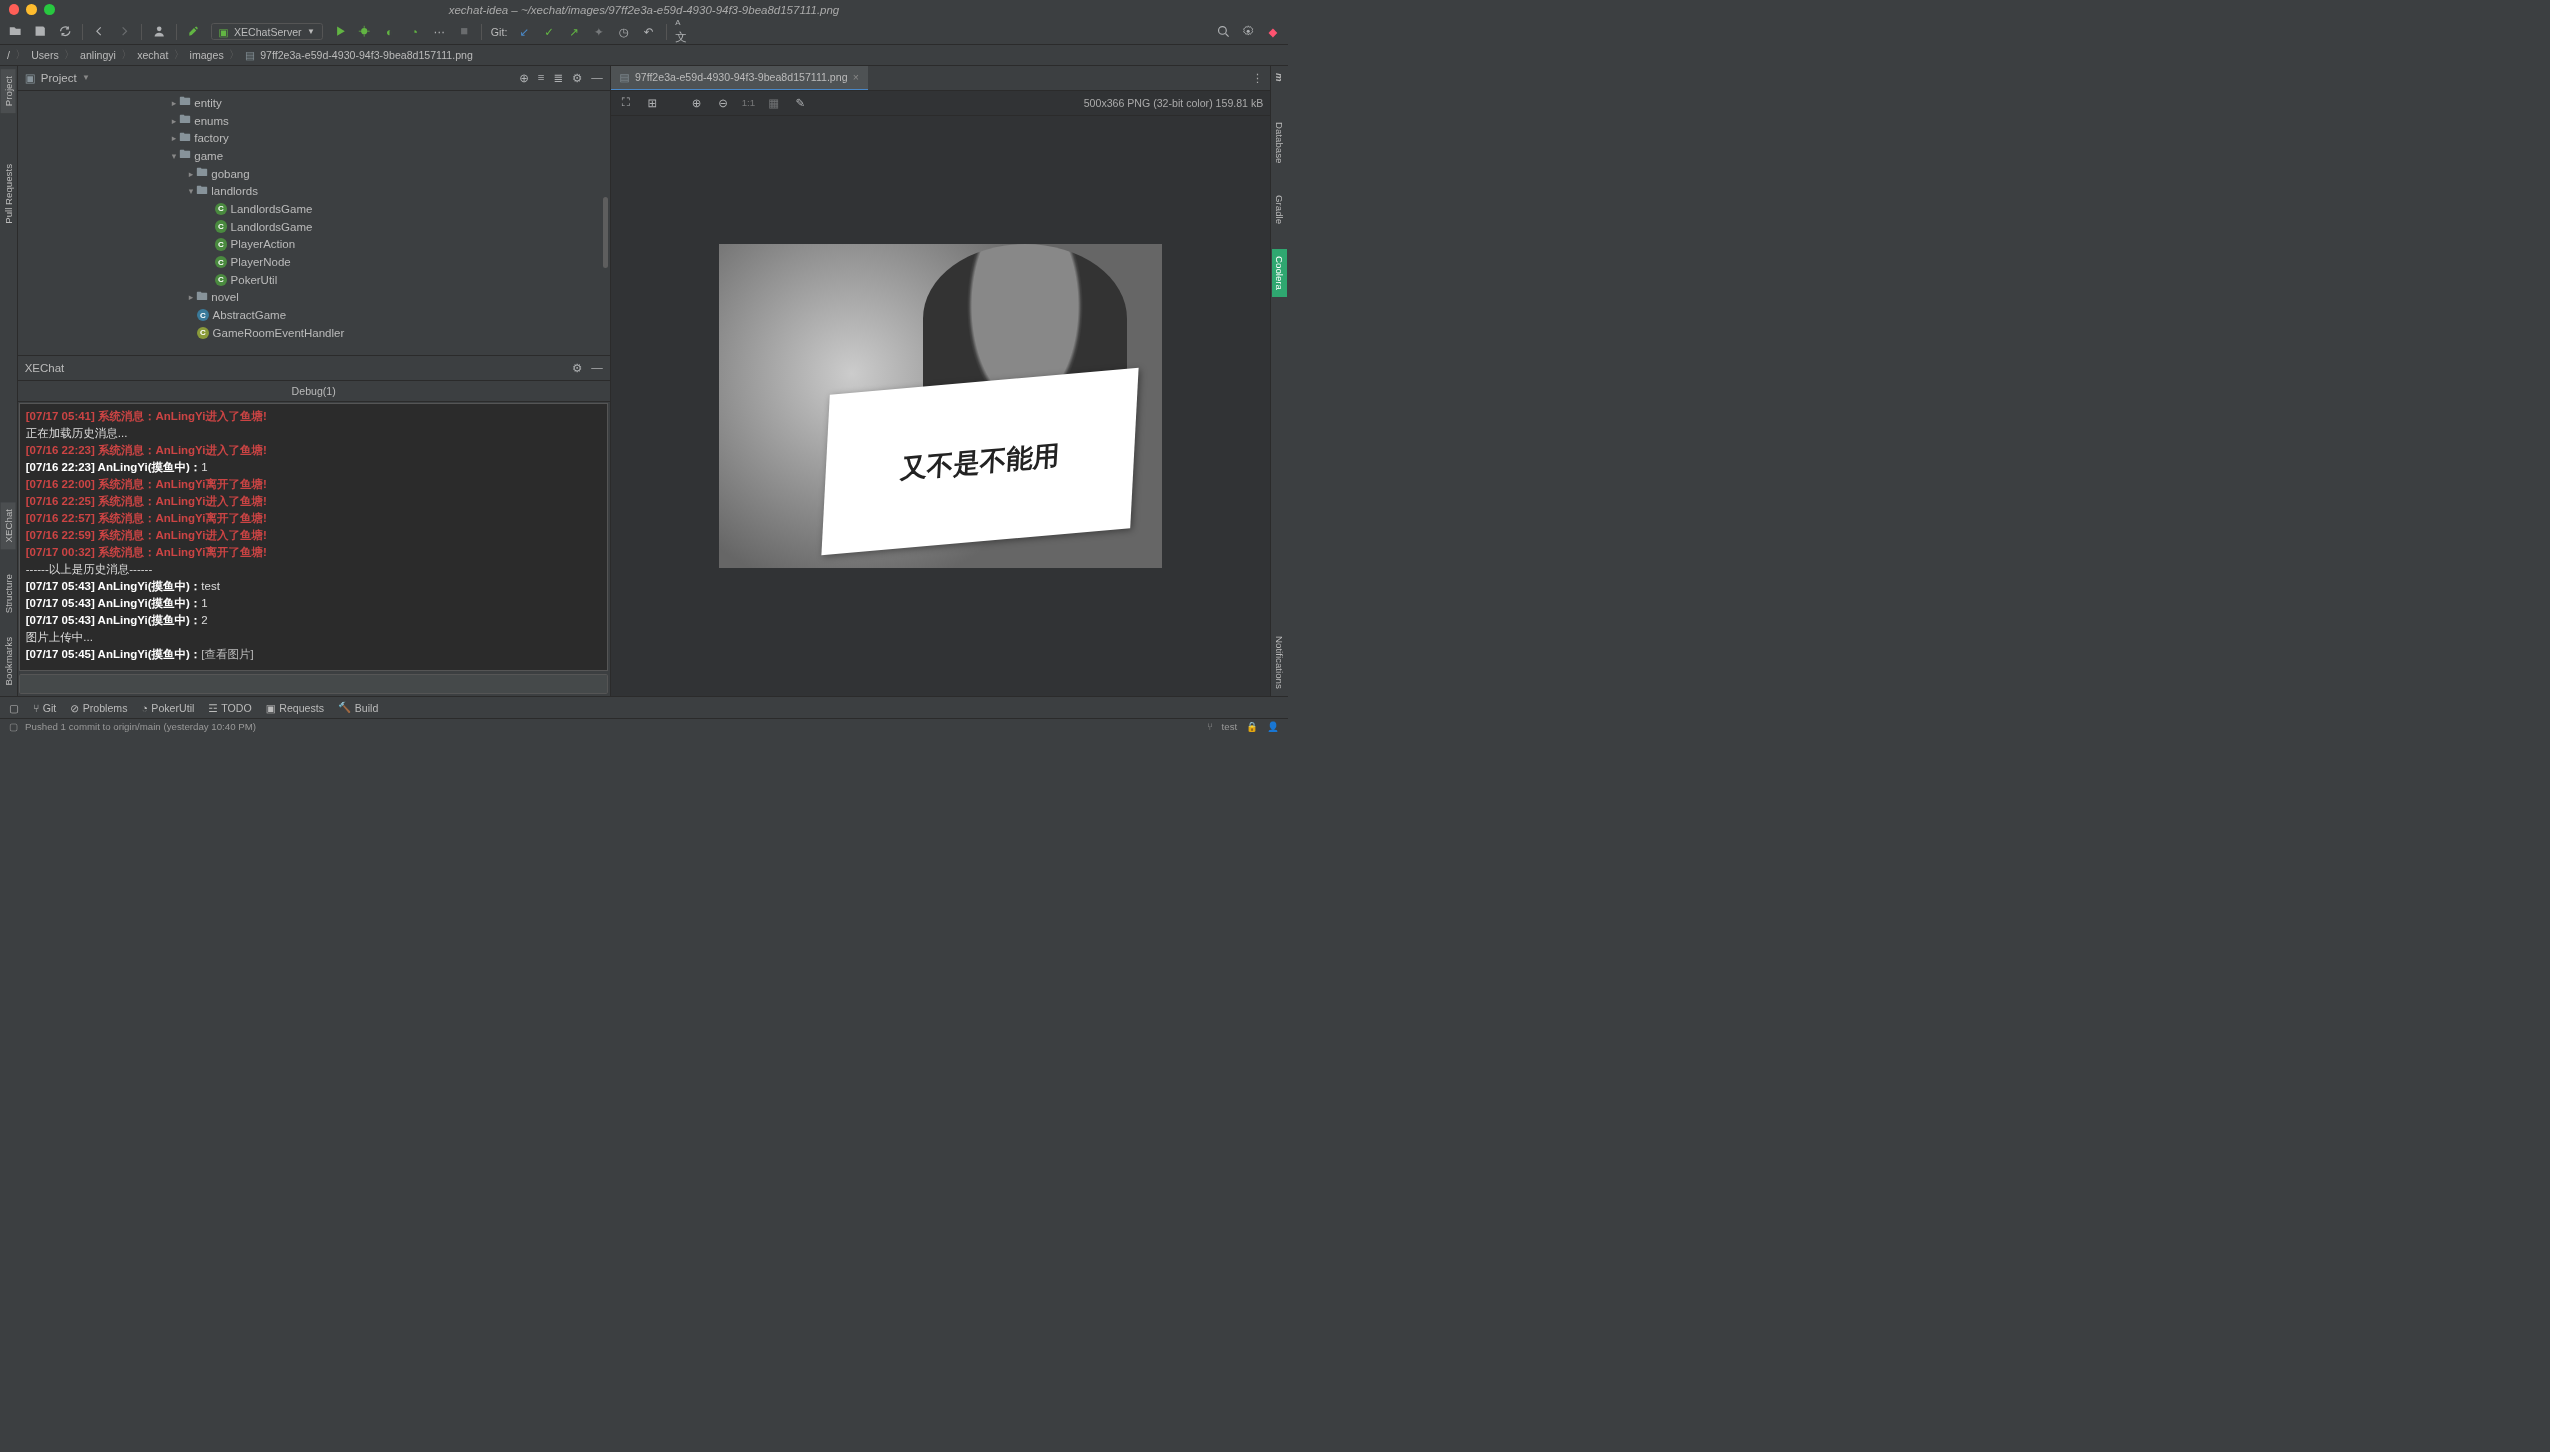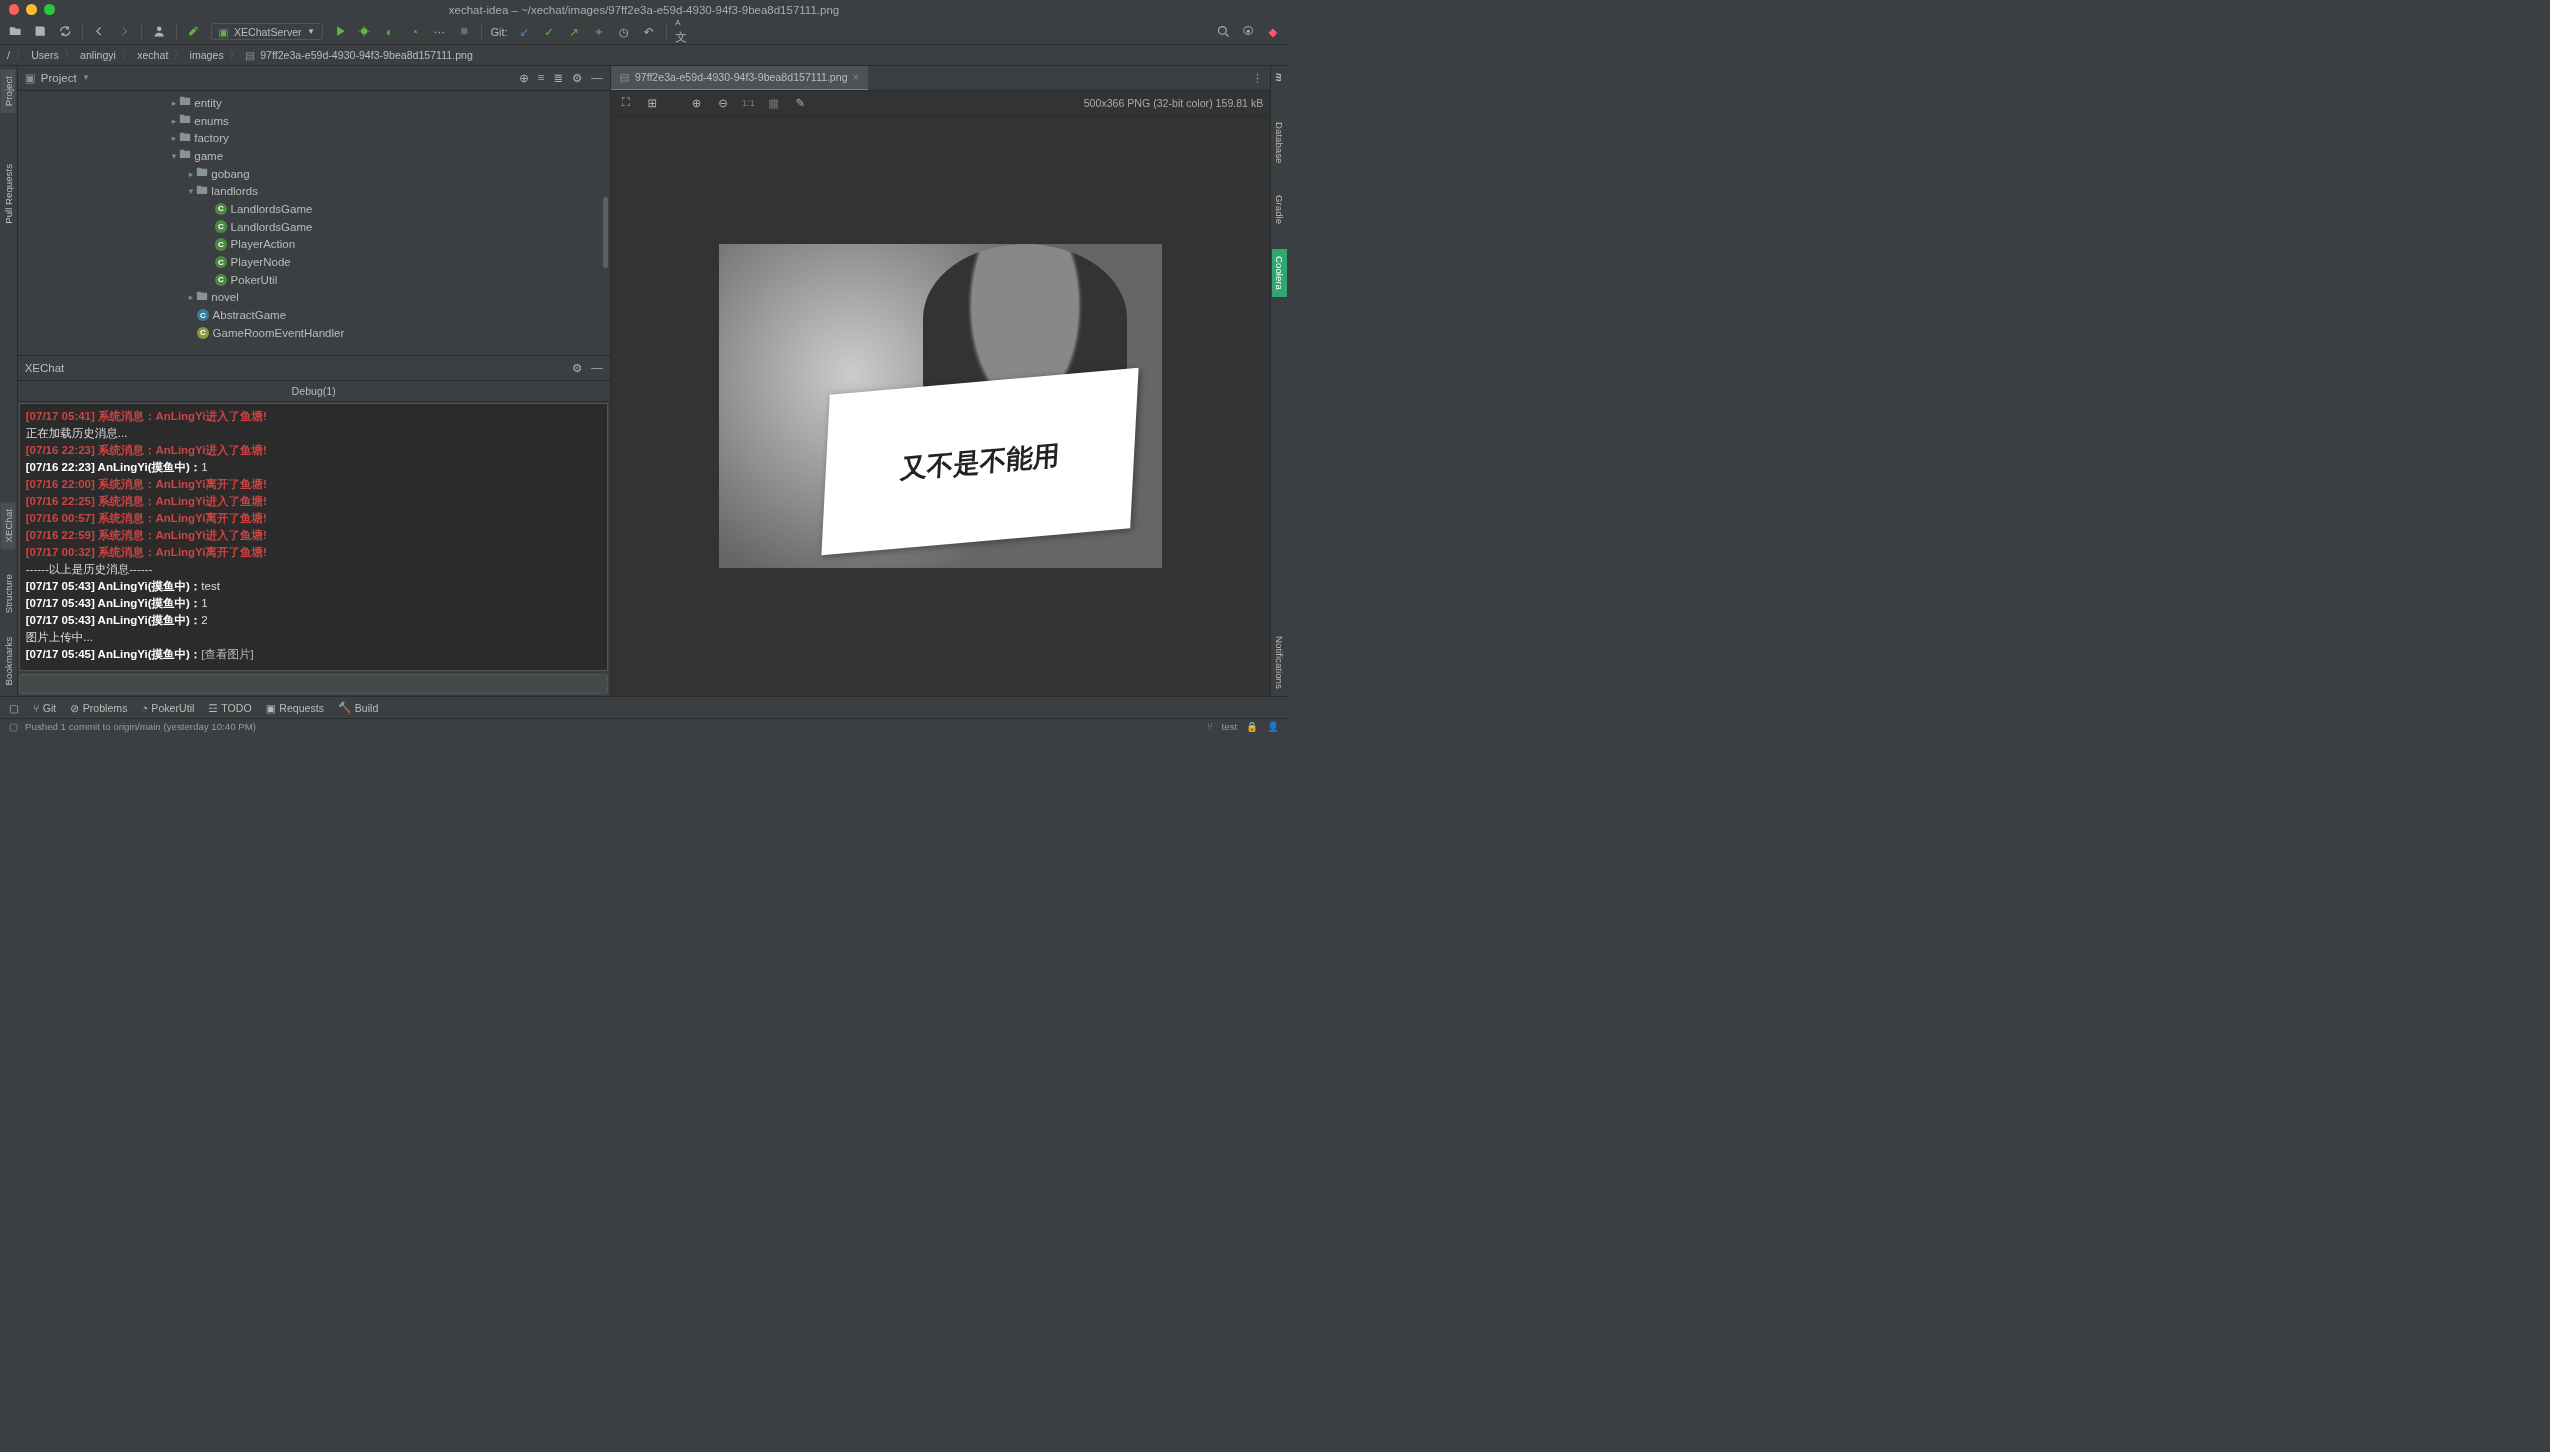--- a/index.html
+++ b/index.html
@@ -1,21 +1,21 @@
 <!DOCTYPE html>
 <html style="font-size:14px"><head>
 <meta charset="utf-8">
 <style>
 * { margin: 0; padding: 0; box-sizing: border-box; font-family: -apple-system, "Segoe UI", sans-serif; }
 body { background: #3c3f41; color: #bbb; font-size: 11.5px; overflow: hidden; width: 1288px; height: 734px; position: relative; }
 .titlebar { height: 19.5px; background: #3c3f41; display: flex; align-items: center; padding: 0 8.9px; position: relative; }
 .traffic { display: flex; gap: 7px; }
 .traffic span { width: 10.6px; height: 10.6px; border-radius: 50%; }
 .tl-r { background: #ff5f57; } .tl-y { background: #febc2e; } .tl-g { background: #28c840; }
-.title-text { position: absolute; left: 50%; transform: translateX(-50%); color: #aaa; font-size: 11.5px; }
+.title-text { position: absolute; left: 50%; transform: translateX(-50%); color: #aaa; font-size: 11.5px; font-style: italic; }
 .toolbar { height: 25px; background: #3c3f41; display: flex; align-items: center; padding: 0 7px; gap: 8.9px; border-bottom: 0.9px solid #2b2b2b; }
 .tb-icon { width: 16px; height: 16px; display: flex; align-items: center; justify-content: center; color: #afb1b3; cursor: pointer; }
 .tb-sep { width: 0.9px; height: 16px; background: #555; }
 .run-config { background: #3c3f41; border: 0.9px solid #555; border-radius: 2.7px; padding: 1.8px 7px; display: flex; align-items: center; gap: 5.3px; font-size: 10.6px; color: #bbb; }
 .tb-right { margin-left: auto; display: flex; gap: 8.9px; align-items: center; }
 .breadcrumb { height: 21px; display: flex; align-items: center; padding: 0 7px; gap: 5.3px; font-size: 10.6px; color: #bbb; border-bottom: 0.9px solid #2b2b2b; }
 .bc-sep { color: #666; }
 .main { display: flex; height: calc(100% - 66px - 22px - 16px); }
 .lgutter { width: 17.7px; background: #3c3f41; border-right: 0.9px solid #2b2b2b; display: flex; flex-direction: column; align-items: center; padding-top: 3.5px; }
 .vtab { writing-mode: vertical-rl; transform: rotate(180deg); font-size: 9.7px; color: #bbb; padding: 7px 1.8px; cursor: pointer; }
@@ -284,21 +284,21 @@
         </div>
       </div>
       <div class="xechat-tab">Debug(1)</div>
       <div class="chat-log" id="chatlog">
           <div class="sys">[07/17 05:41] 系统消息：AnLingYi进入了鱼塘!</div>
           <div class="txt">正在加载历史消息...</div>
           <div class="sys">[07/16 22:23] 系统消息：AnLingYi进入了鱼塘!</div>
           <div><span class="usr">[07/16 22:23] AnLingYi(摸鱼中)：</span><span class="txt">1</span></div>
           <div class="sys">[07/16 22:00] 系统消息：AnLingYi离开了鱼塘!</div>
           <div class="sys">[07/16 22:25] 系统消息：AnLingYi进入了鱼塘!</div>
-          <div class="sys">[07/16 00:57] 系统消息：AnLingYi离开了鱼塘!</div>
+          <div class="sys">[07/16 22:57] 系统消息：AnLingYi离开了鱼塘!</div>
           <div class="sys">[07/16 22:59] 系统消息：AnLingYi进入了鱼塘!</div>
           <div class="sys">[07/17 00:32] 系统消息：AnLingYi离开了鱼塘!</div>
           <div class="txt">------以上是历史消息------</div>
           <div><span class="usr">[07/17 05:43] AnLingYi(摸鱼中)：</span><span class="txt">test</span></div>
           <div><span class="usr">[07/17 05:43] AnLingYi(摸鱼中)：</span><span class="txt">1</span></div>
           <div><span class="usr">[07/17 05:43] AnLingYi(摸鱼中)：</span><span class="txt">2</span></div>
           <div class="txt">图片上传中...</div>
           <div><span class="usr">[07/17 05:45] AnLingYi(摸鱼中)：</span><span class="link">[查看图片]</span></div>
         </div>
       <div class="chat-input"></div>

